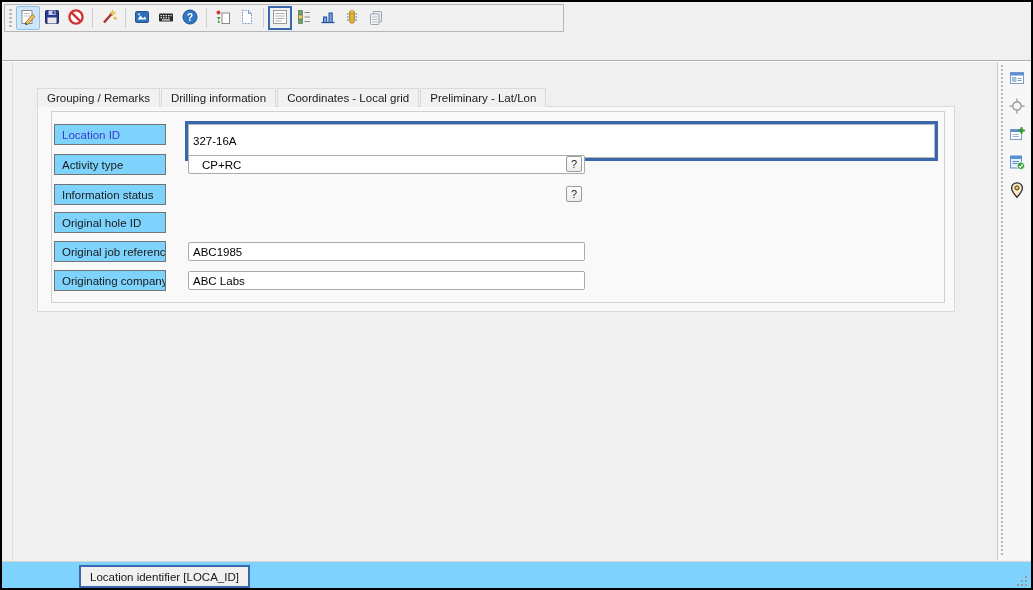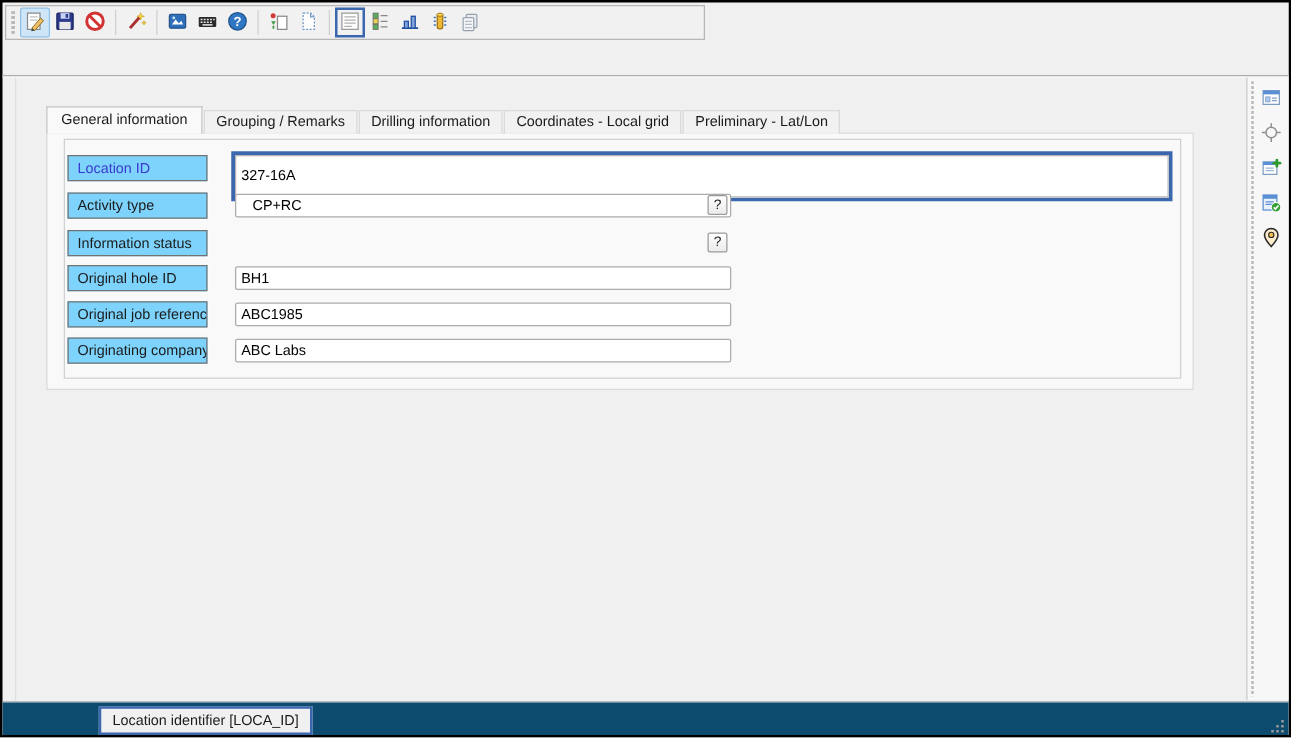--- a/index.html
+++ b/index.html
@@ -88,21 +88,21 @@
     position:absolute; left:3px; top:3px; bottom:3px; width:2px;
     background-image:repeating-linear-gradient(to bottom,#b9b9b9 0 2px,transparent 2px 4px);
   }
   .side-btn {
     position:absolute; left:8px; width:22px; height:22px;
     display:flex; align-items:center; justify-content:center;
   }
   
   #statusbar {
     position:absolute; left:0; top:559px; width:100%; height:29px;
-    border-top:1px solid #d4d4d4; background:#0c4a6e;padding-left:10px;
+    border-top:1px solid #d4d4d4; background:#7dd3fc;padding-left:10px;
   }
   #status-annotation {
     position:absolute; left:77px; top:3px; height:23px;
     border:2px solid #3a67ad; background:#f0f0f0;
     display:flex; align-items:center; padding:0 9px; white-space:nowrap;
   }
   #resize-grip { position:absolute; right:4px; bottom:4px; width:11px; height:11px; }
   #resize-grip i {
     position:absolute; width:2px; height:2px; background:#9a9a9a; display:block;
   }
@@ -286,21 +286,20 @@
           <line x1="5" y1="14" x2="10.5" y2="14" stroke="#b3bcc7"></line>
         </svg>
       </span>
     </span>
   </div>
 
   <div id="header-divider"></div>
   <div id="main-left-edge"></div>
 
   <div id="tabstrip">
-    <span class="tab active">General information</span>
     <span class="tab">Grouping / Remarks</span>
     <span class="tab">Drilling information</span>
     <span class="tab">Coordinates - Local grid</span>
     <span class="tab">Preliminary - Lat/Lon</span>
   </div>
 
   <div id="tabpage">
     <div id="groupbox"></div>
 
     <div class="fld-label focused" style="top:17px">Location ID</div>
@@ -309,21 +308,20 @@
     </div>
 
     <div class="fld-label" style="top:47px">Activity type</div>
     <input class="fld-input" style="top: 48px; padding-left: 13px;" type="text" value="CP+RC">
     <span class="help-btn" style="top:49px">?</span>
 
     <div class="fld-label" style="top:77px">Information status</div>
     <span class="help-btn" style="top:79px">?</span>
 
     <div class="fld-label" style="top:105px">Original hole ID</div>
-    <input class="fld-input" style="top: 106px;" type="text" value="BH1">
 
     <div class="fld-label" style="top:134px">Original job reference</div>
     <input class="fld-input" style="top: 135px;" type="text" value="ABC1985">
 
     <div class="fld-label" style="top:163px">Originating company</div>
     <input class="fld-input" style="top: 164px;" type="text" value="ABC Labs">
   </div>
 
   <div id="side-toolbar">
     <span class="grip-h"></span>

